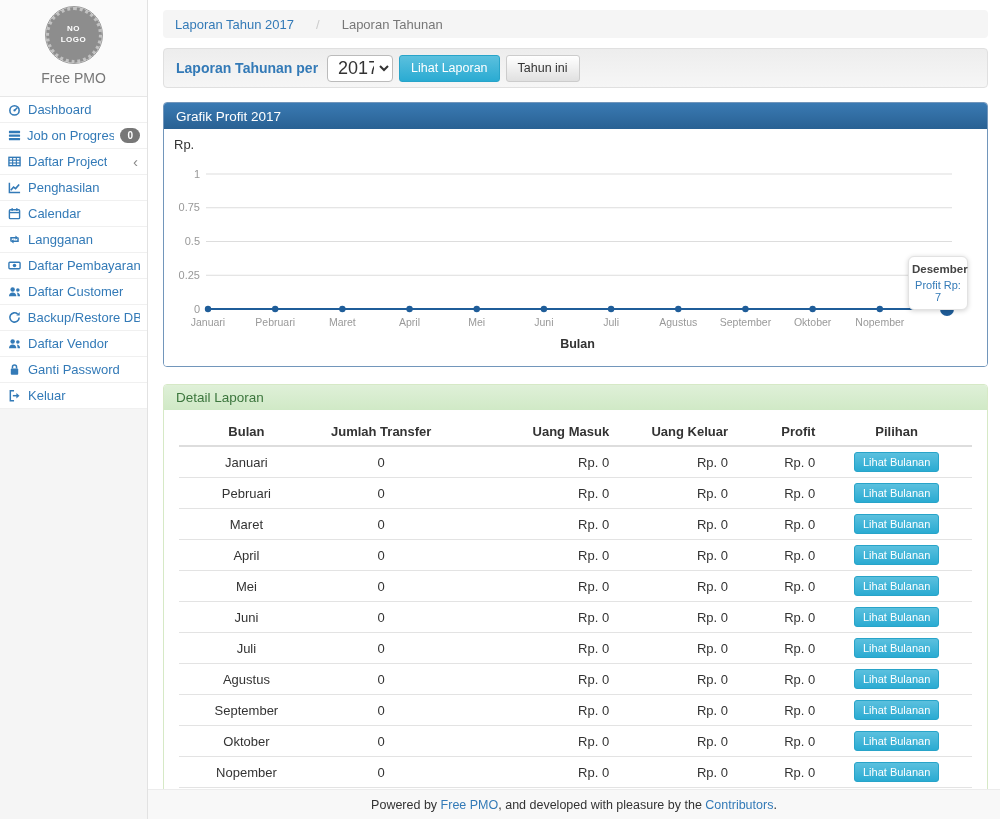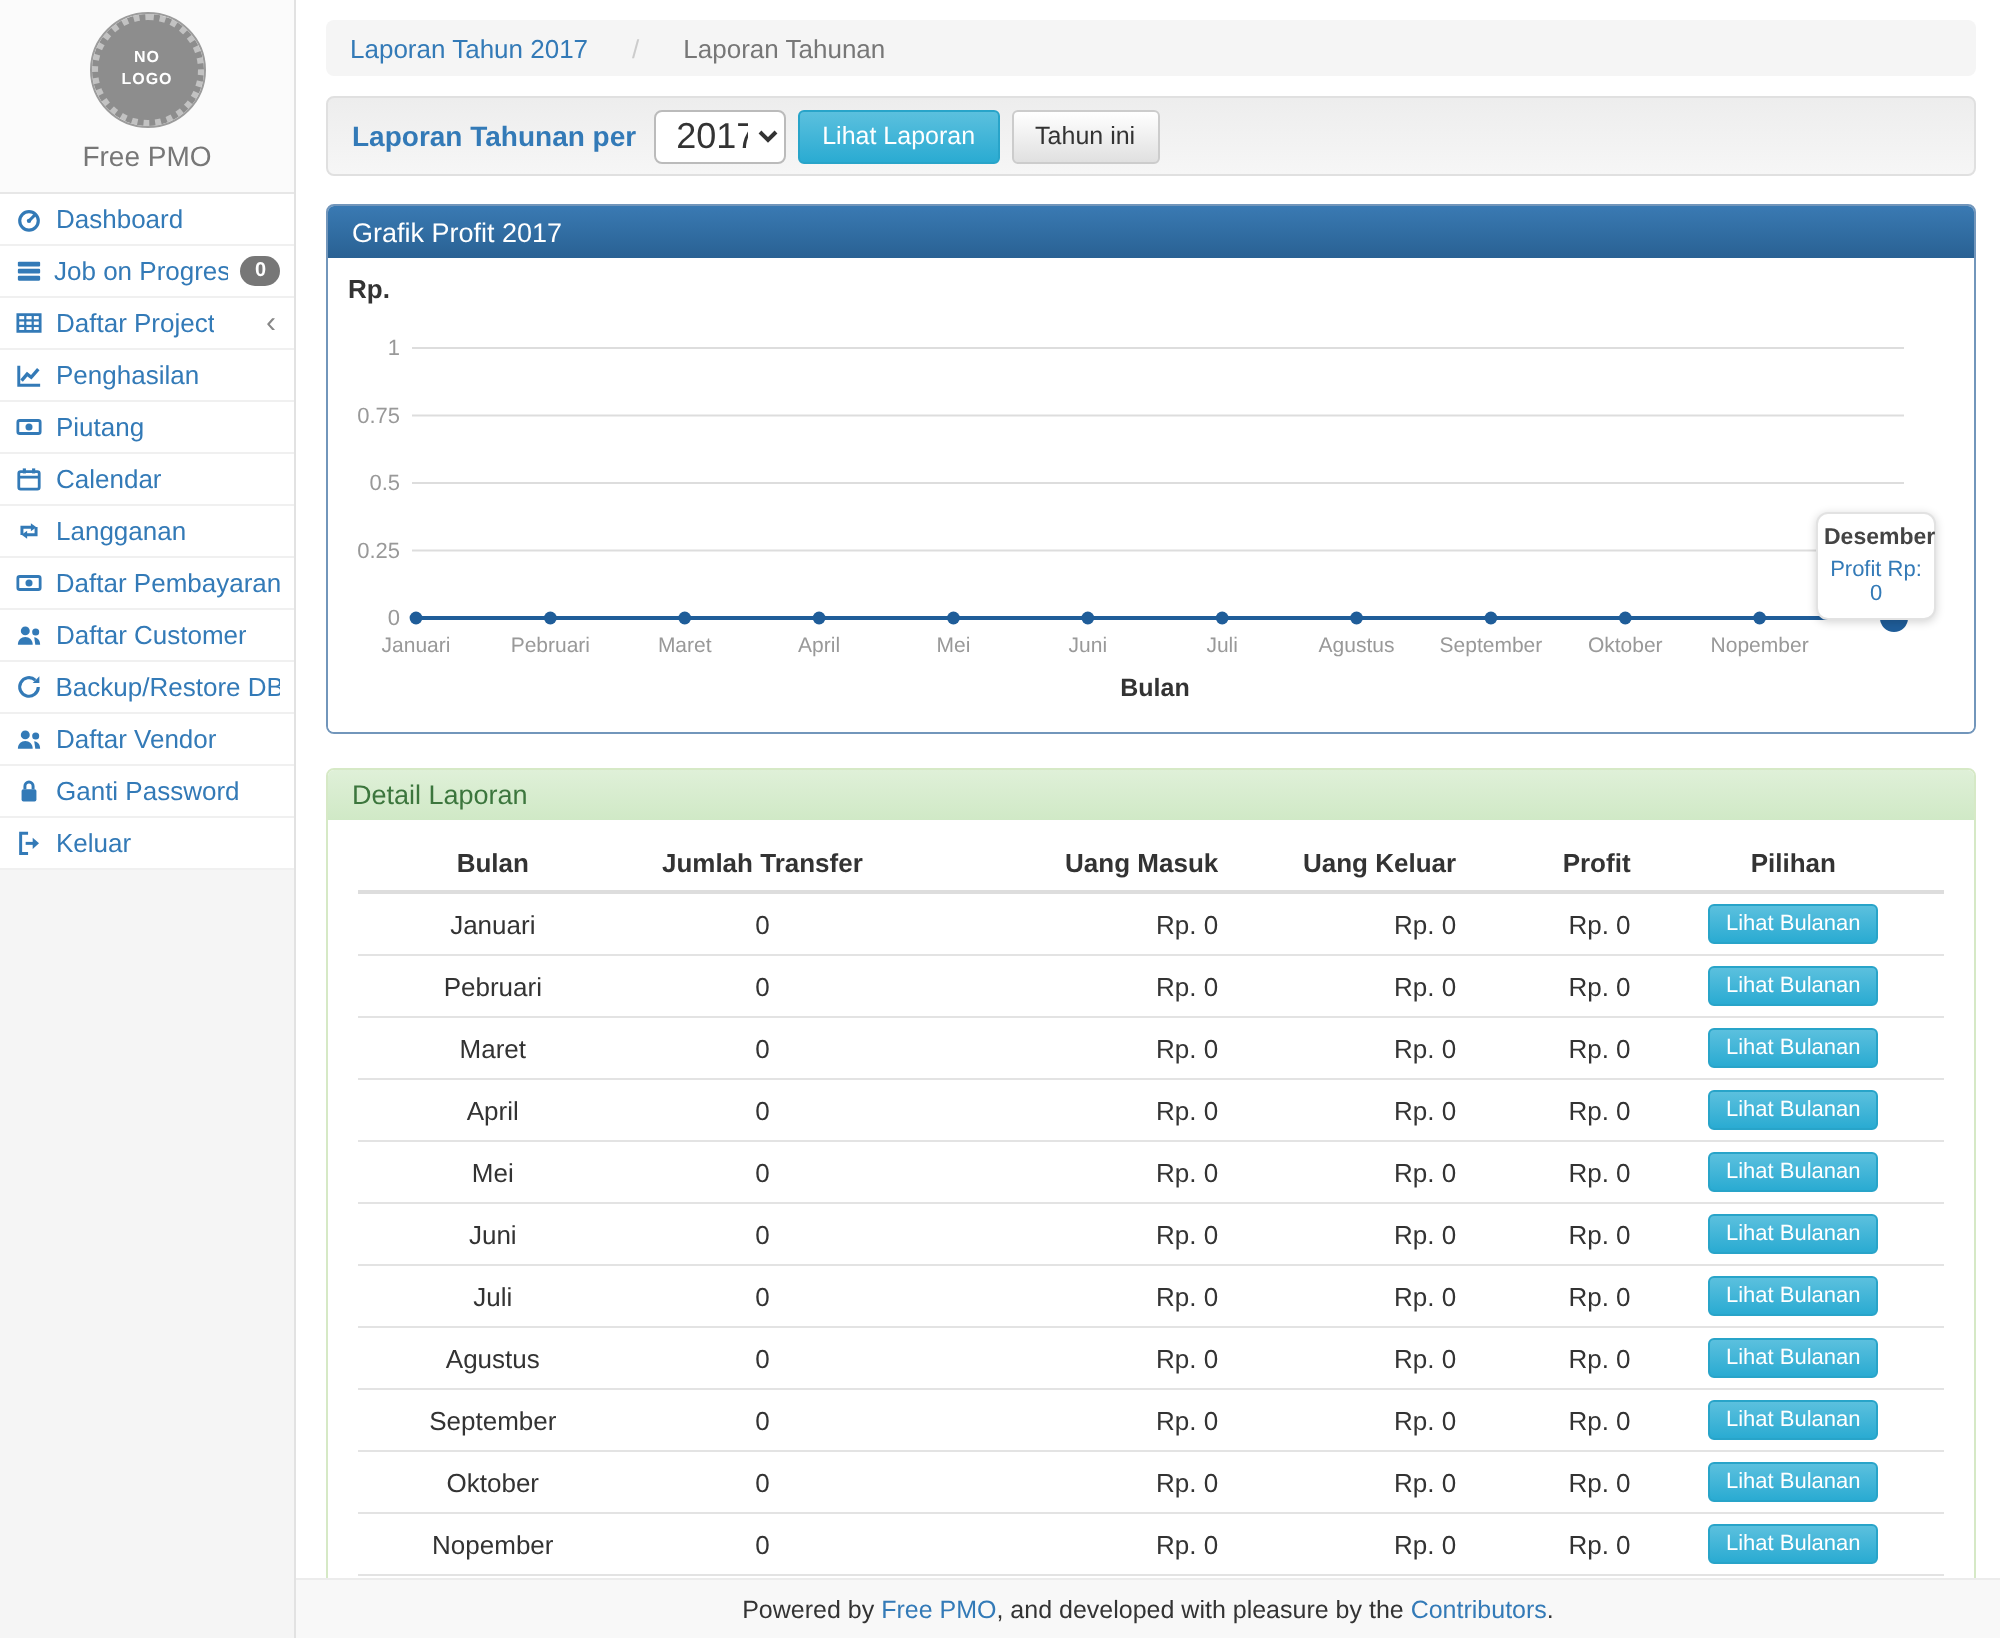--- a/index.html
+++ b/index.html
@@ -47,21 +47,21 @@
   .btn{height:27px;padding:0 11px;border-radius:3px;font-size:12.5px;font-family:inherit;cursor:pointer}
   .btn-info{background:linear-gradient(var(--info_btn_top,#5bc0de),var(--info_btn_bottom,#2aabd2));
     border:1px solid var(--info_btn_border,#28a4c9);color:#fff}
   .btn-default{background:linear-gradient(#fff,#e0e0e0);border:1px solid #ccc;color:#333}
 
   .panel{border-radius:4px;overflow:hidden;background:#fff}
   .panel-primary{margin:14px 12px 0 15px;border:1px solid var(--panel_border,#7296bb)}
   .panel-primary .panel-heading{background:linear-gradient(var(--panel_header_top,#3a7ab3),var(--panel_header_bottom,#296193));
     color:#fff;font-size:13.5px;padding:0 12px;height:26px;display:flex;align-items:center}
   .chart-body{position:relative;height:237px;background:#fff}
-  .ylabel{position:absolute;left:10px;top:8px;font-weight:bold;font-size:13px;color:#333}
+  .ylabel{position:absolute;left:10px;top:8px;font-weight:normal;font-size:13px;color:#333}
   svg text{font-family:"Liberation Sans",sans-serif}
   .tick{font-size:11px;fill:var(--muted_text,#999)}
   .xlab{font-size:10.5px;fill:var(--muted_text,#999)}
   .xlabel{font-size:12.5px;font-weight:bold;fill:#333}
   .chart-tooltip{position:absolute;left:744px;top:127px;width:60px;background:#fff;
     border:1px solid #e2e2e2;border-radius:6px;box-shadow:0 1px 5px rgba(0,0,0,.18);
     padding:6px 3px;text-align:center;font-size:11px}
   .tooltip-title{font-weight:bold;color:#444;margin-bottom:4px;font-size:11.5px}
   .tooltip-value{color:var(--accent)}
 
@@ -140,30 +140,20 @@
     <span class="nav-icon">
           <svg viewBox="0 0 14 14" width="13" height="13" fill="currentColor">
             <path d="M1.5 2v10.5H13" fill="none" stroke="currentColor" stroke-width="1.6"></path>
             <polyline points="3,10 6,6.5 8.2,8.2 12,3.8" fill="none" stroke="currentColor" stroke-width="1.8"></polyline>
           </svg>
         </span>
     <span class="nav-label">Penghasilan</span>
 
   </div>
 
-  <div class="nav-item">
-    <span class="nav-icon">
-          <svg viewBox="0 0 14 14" width="13" height="13" fill="currentColor">
-            <rect x="1" y="3.5" width="12" height="7" rx="1" fill="none" stroke="currentColor" stroke-width="1.5"></rect>
-            <circle cx="7" cy="7" r="1.9"></circle>
-          </svg>
-        </span>
-    <span class="nav-label">Piutang</span>
-
-  </div>
 
   <div class="nav-item">
     <span class="nav-icon">
           <svg viewBox="0 0 14 14" width="13" height="13" fill="currentColor">
             <rect x="1.5" y="3" width="11" height="9.5" rx="1" fill="none" stroke="currentColor" stroke-width="1.5"></rect>
             <line x1="1.5" y1="6" x2="12.5" y2="6" stroke="currentColor" stroke-width="1.5"></line>
             <line x1="4.5" y1="1.3" x2="4.5" y2="4" stroke="currentColor" stroke-width="1.7"></line>
             <line x1="9.5" y1="1.3" x2="9.5" y2="4" stroke="currentColor" stroke-width="1.7"></line>
           </svg>
         </span>
@@ -310,21 +300,21 @@
           <text x="379.90909090909093" y="197" text-anchor="middle" class="xlab">Juni</text>
           <text x="447.09090909090907" y="197" text-anchor="middle" class="xlab">Juli</text>
           <text x="514.2727272727273" y="197" text-anchor="middle" class="xlab">Agustus</text>
           <text x="581.4545454545455" y="197" text-anchor="middle" class="xlab">September</text>
           <text x="648.6363636363636" y="197" text-anchor="middle" class="xlab">Oktober</text>
           <text x="715.8181818181819" y="197" text-anchor="middle" class="xlab">Nopember</text>
           <text x="413.5" y="219" text-anchor="middle" class="xlabel">Bulan</text>
         </svg>
       <div class="chart-tooltip">
         <div class="tooltip-title">Desember</div>
-        <div class="tooltip-value">Profit Rp: 0</div>
+        <div class="tooltip-value">Profit Rp: 7</div>
       </div>
     </div>
   </div>
 
   <div class="panel panel-success">
     <div class="panel-heading">Detail Laporan</div>
     <div class="detail-body">
       <table>
         <colgroup>
           <col style="width:17%">

